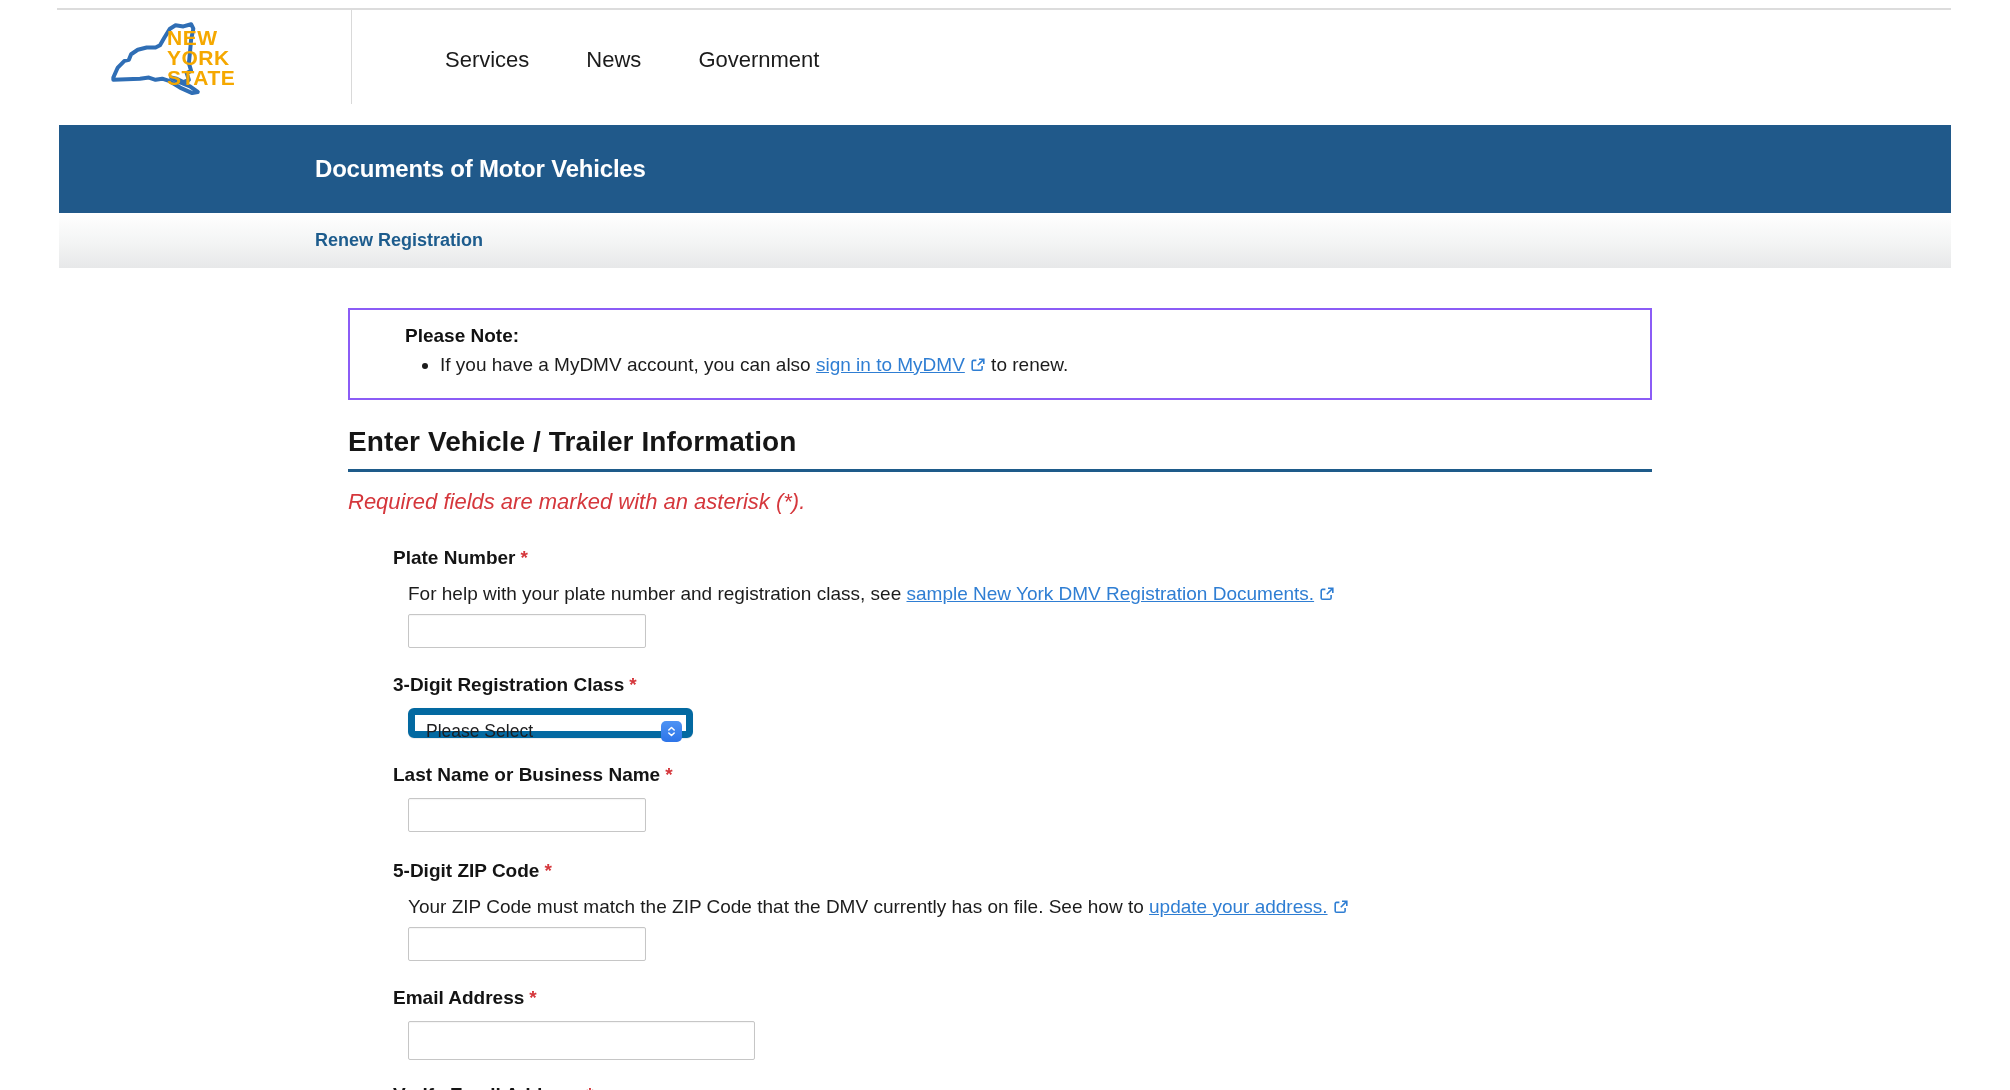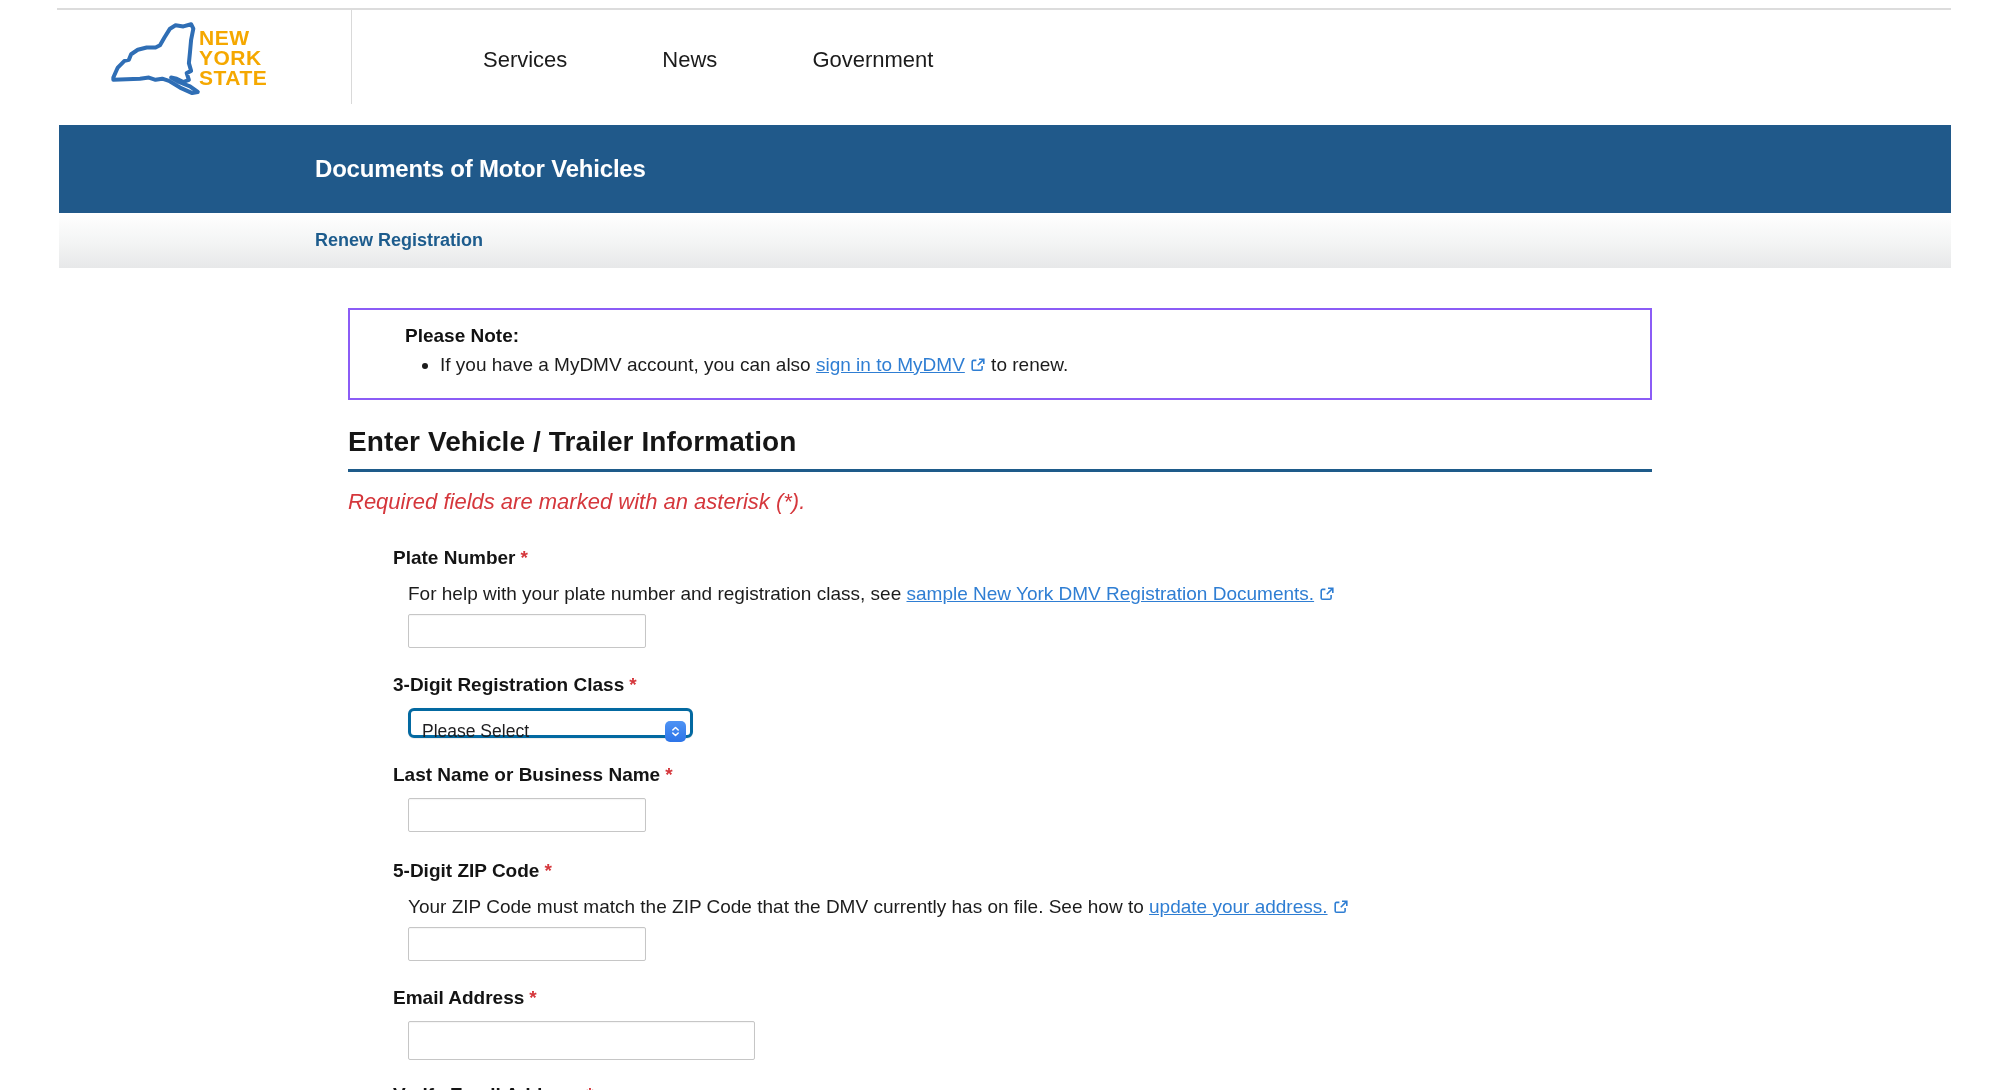--- a/index.html
+++ b/index.html
@@ -7,24 +7,24 @@
   body { font-family:"Liberation Sans", sans-serif; color:#1c1c1c; }
   .page { position:relative; width:2010px; height:1090px; background:#fff; overflow:hidden; }
 
   
   .top-line { position:absolute; left:57px; top:8px; width:1894px; height:2px; background:#dcdcdc; }
 
   
   .util-header { position:absolute; left:0; top:10px; width:2010px; height:112px; background:#fff; }
   .logo { position:absolute; left:95px; top:2px; width:178px; height:100px; cursor:pointer; }
   .logo svg.map { position:absolute; left:0; top:0; width:150px; height:100px; }
-  .logo .logo-text { position:absolute; left:104px; top:16px; color:#f5a800; font-weight:800; font-size:21px; line-height:20px; letter-spacing:0.5px; }
+  .logo .logo-text { position:absolute; left:72px; top:16px; color:#f5a800; font-weight:800; font-size:21px; line-height:20px; letter-spacing:0.5px; }
   .header-divider { position:absolute; left:351px; top:0px; width:1px; height:94px; background:#d9d9d9; }
   .util-nav { position:absolute; left:445px; top:0; height:100px; display:flex; align-items:center; gap:57px; }
-  .util-nav .nav-item { font-size:22px; font-weight:500; color:#1b1b1b; cursor:pointer;margin-left:38px; }
+  .util-nav .nav-item { font-size:22px; font-weight:500; color:#1b1b1b; cursor:pointer; }
 
   
   .banner { position:absolute; left:59px; top:125px; width:1892px; height:88px; background:#20598a; display:flex; align-items:center; }
   .banner .banner-title { color:#ffffff; font-weight:700; font-size:24px; letter-spacing:-0.2px; margin-left:256px; }
 
   
   .crumb-band { position:absolute; left:59px; top:213px; width:1892px; height:55px; background:linear-gradient(#ffffff 0%, #f3f4f4 55%, #e7e8e9 100%); display:flex; align-items:center; }
   .crumb-band .crumb-label { color:#1d5c8d; font-weight:700; font-size:18px; margin-left:256px; }
 
   
@@ -43,21 +43,21 @@
   .required-note { margin-top:17px; color:#d5373c; font-size:22px; font-style:italic; font-weight:400; }
 
   .form { margin-top:32px; }
   .field-label { margin-left:45px; font-size:19px; font-weight:700; color:#141414; }
   .field-label .req { color:#d5373c; font-weight:700; margin-left:5px; }
   .help-line { margin-left:60px; margin-top:14px; font-size:19px; color:#1c1c1c; }
   .text-input { display:block; margin-left:60px; margin-top:9px; width:238px; height:34px; border:1px solid #c6c6c6; border-radius:2px; background:#fff; font-size:17px; padding:0 8px; outline:none; box-shadow:inset 0 1px 1px rgba(0,0,0,0.04); }
   .text-input.wide { width:347px; height:39px; }
   .mt-label { margin-top:26px; }
 
-  .select-box { margin-left:60px; margin-top:12px; width:285px; height:30px; border:3px solid #0369a1; border-radius:6px; background:#fff; display:flex; align-items:center; justify-content:space-between; padding:16px 4px 0 11px; cursor:pointer; box-shadow:0 0.5px 1px rgba(0,0,0,0.08); }
+  .select-box { margin-left:60px; margin-top:12px; width:285px; height:30px; border:7px solid #0369a1; border-radius:6px; background:#fff; display:flex; align-items:center; justify-content:space-between; padding:16px 4px 0 11px; cursor:pointer; box-shadow:0 0.5px 1px rgba(0,0,0,0.08); }
   .select-box .select-value { font-size:17.5px; color:#1d1d1f; }
   .stepper { width:21px; height:21px; border-radius:5px; background:linear-gradient(#4e93f4,#2d74e8); display:flex; align-items:center; justify-content:center; }
   .stepper svg { width:15px; height:17px; display:block; }
 </style>
 </head>
 <body>
 
 <div class="page">
 
   <div class="top-line"></div>

